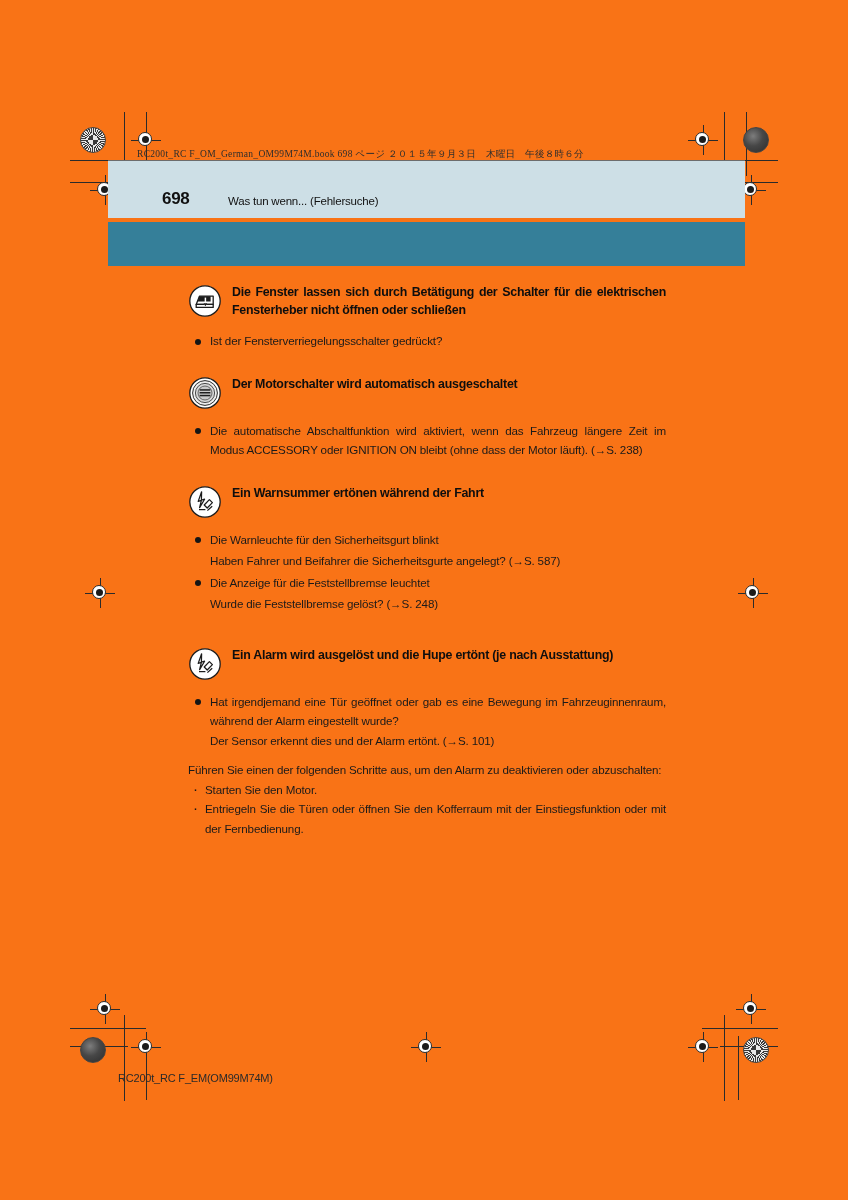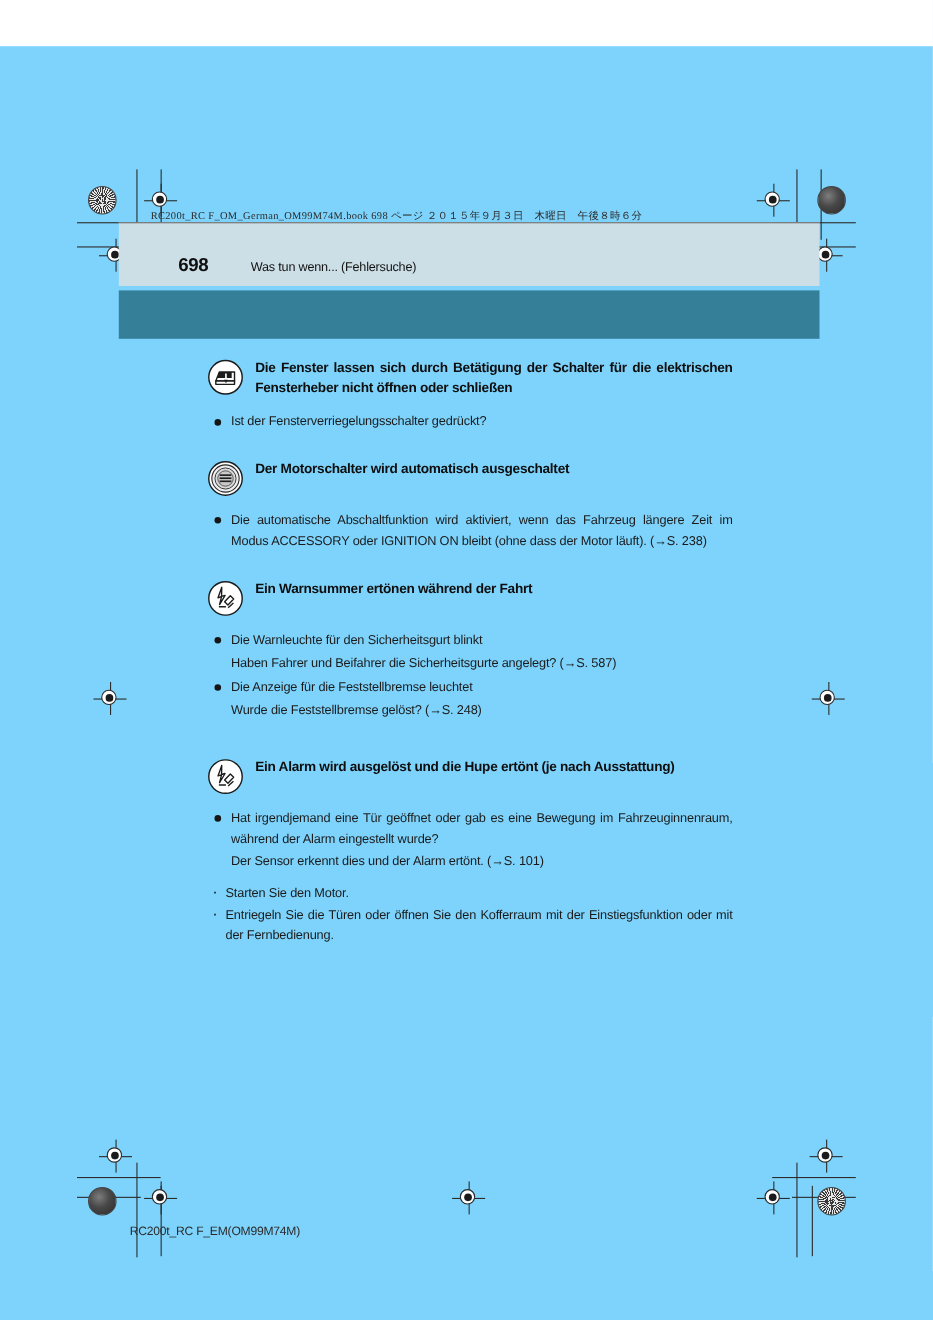--- a/index.html
+++ b/index.html
@@ -13,22 +13,21 @@
     position: relative;
     font-family: "Liberation Sans", sans-serif;
     color: #1a1a1a;
     overflow: hidden;
   }
 
   
   #page {
     position: absolute;
     inset: 0;
-    background: #7dd3fc;
-    margin-top: 42px;
+    background: #f97316;
   }
 
   
   .reg-cross {
     position: absolute;
     width: 30px;
     height: 30px;
   }
   .reg-cross .h, .reg-cross .v {
     position: absolute;
@@ -461,20 +460,21 @@
 
       <ul class="bullets">
         <li class="bullet">
           <span class="jtxt">Hat irgendjemand eine Tür geöffnet oder gab es eine Bewegung im Fahrzeuginnenraum, während der Alarm eingestellt wurde?</span>
           <span class="plain">Der Sensor erkennt dies und der Alarm ertönt. (→S. 101)</span>
         </li>
       </ul>
 
       <div class="gap-sm"></div>
 
+      <p class="para">Führen Sie einen der folgenden Schritte aus, um den Alarm zu deaktivieren oder abzuschalten:</p>
 
       <ul class="dots">
         <li class="dotitem">Starten Sie den Motor.</li>
         <li class="dotitem">Entriegeln Sie die Türen oder öffnen Sie den Kofferraum mit der Einstiegsfunktion oder mit der Fernbedienung.</li>
       </ul>
     </div>
 
   </div>
 
   <div id="footer-code">RC200t_RC F_EM(OM99M74M)</div>

